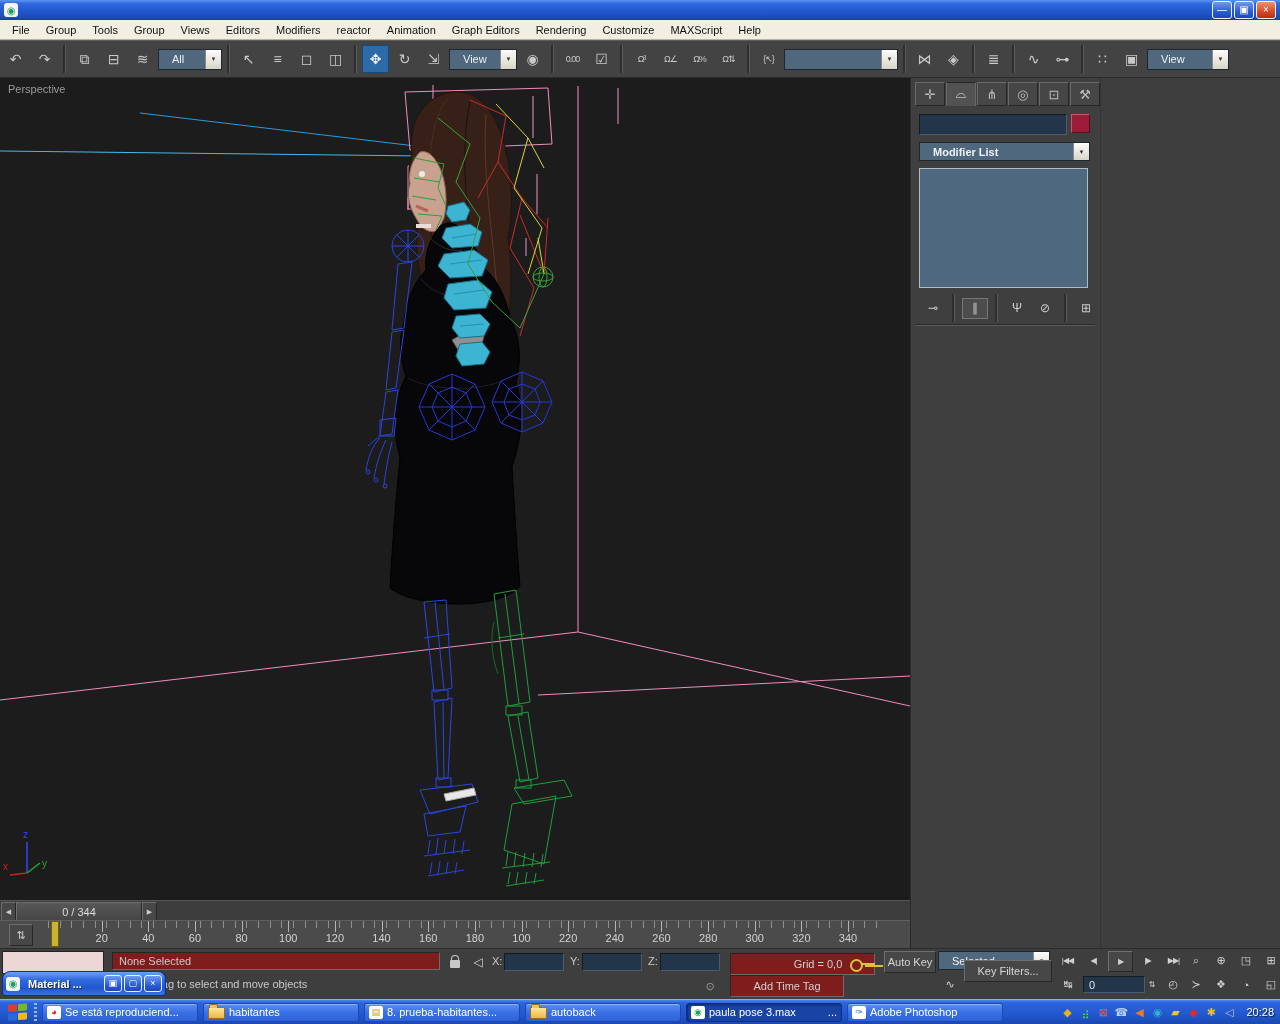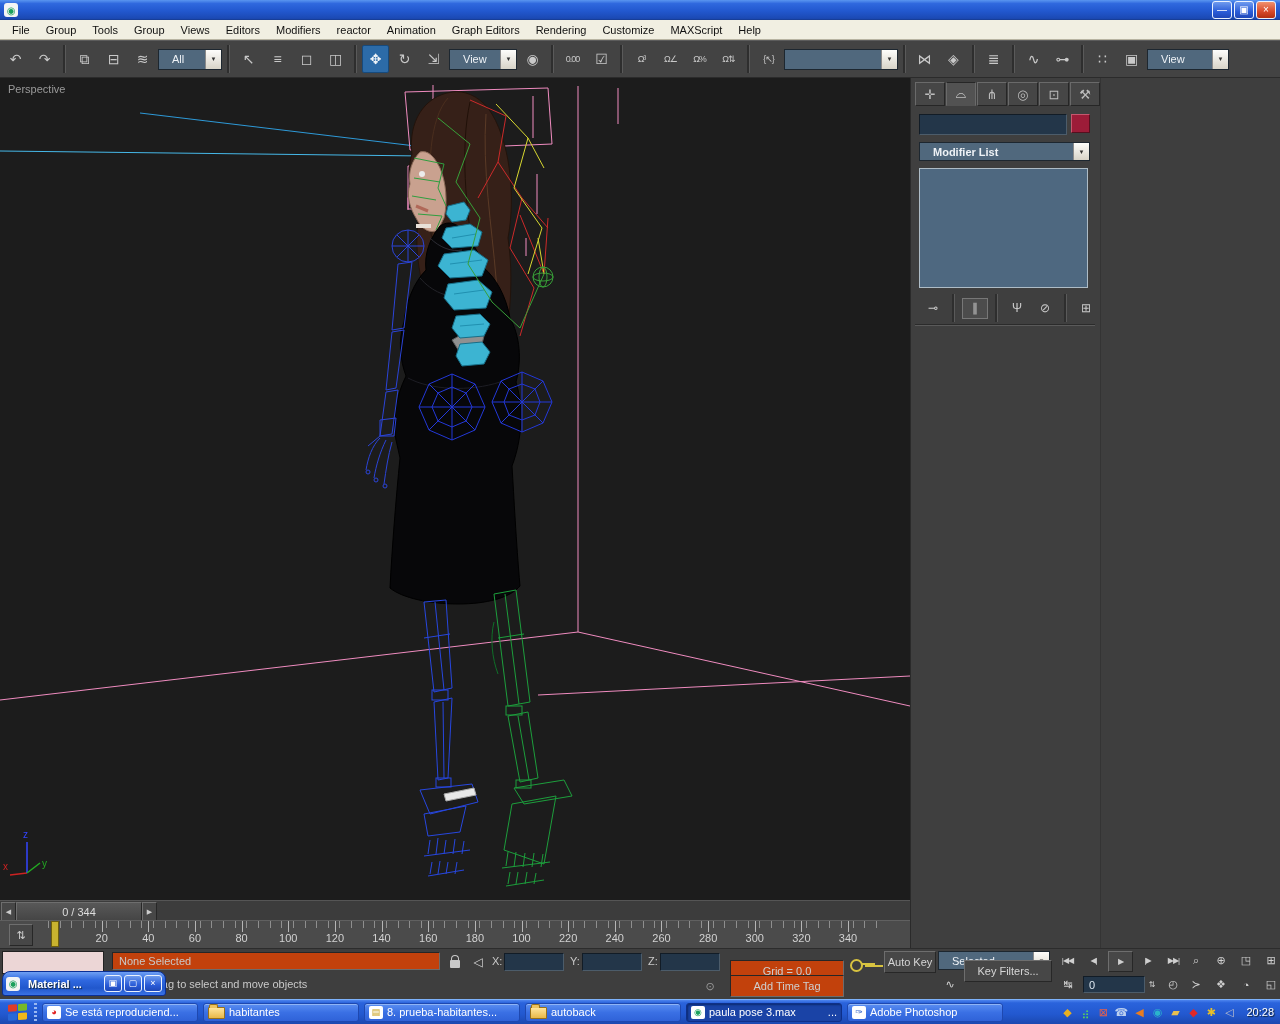--- a/index.html
+++ b/index.html
@@ -46,21 +46,21 @@
   .vplabel{left:8px;top:5px;color:#9a9a9a;font-size:11px;}
 
   
   .cmdpanel{left:910px;top:78px;width:190px;height:870px;background:#3f3f3f;border-left:1px solid #2a2a2a;}
   .void{left:1100px;top:78px;width:180px;height:870px;background:#3e3e3e;border-left:1px solid #343434;}
   .tabsrow{left:4px;top:4px;display:flex;gap:1px;}
   .panel-tab{width:28px;height:22px;display:flex;align-items:center;justify-content:center;
     color:#bdbdbd;font-size:13px;background:#464646;border:1px solid;border-color:#6a6a6a #262626 #262626 #6a6a6a;}
   .panel-tab.active{background:#525252;border-color:#262626 #6a6a6a #525252 #6a6a6a;color:#e8e8e8;}
   .raised{background:#474747;border:1px solid;border-color:#6e6e6e #272727 #272727 #6e6e6e;}
-  .sunken{background:#c2410c;border:1px solid;border-color:#262626 #6c6c6c #6c6c6c #262626;text-align:center;}
+  .sunken{background:#7f1d1d;border:1px solid;border-color:#262626 #6c6c6c #6c6c6c #262626;text-align:center;}
   .navy{background:#233649;border:1px solid;border-color:#121c26 #4c5c6a #4c5c6a #121c26;color:#dce6ee;}
   .stk-btn{width:24px;height:19px;display:inline-flex;align-items:center;justify-content:center;
     color:#c9c9c9;font-size:12px;}
   .stk-btn.active{border:1px solid #777;background:#4c4c4c;}
 
   
   .timeslider{left:0;top:900px;width:910px;height:20px;background:#3c3c3c;border-top:1px solid #555;box-sizing:border-box;}
   .ts-arrow{width:13px;height:17px;top:1px;display:flex;align-items:center;justify-content:center;font-size:7px;color:#ccc;}
   .ts-handle{left:16px;top:1px;width:124px;height:17px;display:flex;align-items:center;justify-content:center;
     color:#ddd;font-size:11px;background:linear-gradient(180deg,#585858,#454545);}
@@ -73,21 +73,21 @@
   .mce-btn{left:9px;top:3px;width:22px;height:20px;display:flex;align-items:center;justify-content:center;color:#ccc;font-size:11px;}
 
   
   .statusbar{left:0;top:948px;width:1280px;height:51px;background:#3e3e3e;border-top:1px solid #2c2c2c;}
   .listener{left:2px;top:2px;width:100px;height:21px;background:#ecd6d6;border:1px solid #222;}
   .statfield{left:112px;top:3px;width:328px;height:18px;display:flex;align-items:center;padding-left:6px;
     color:#c9c9c9;box-sizing:border-box;}
   .prompt{left:152px;top:29px;color:#c9c9c9;}
   .coordlab{color:#c9c9c9;top:6px;}
   .coordfield{top:4px;width:58px;height:16px;}
-  .gridbox{left:730px;top:11px;width:112px;height:20px;display:flex;align-items:center;justify-content:center;color:#cfcfcf;}
+  .gridbox{left:730px;top:4px;width:112px;height:20px;display:flex;align-items:center;justify-content:center;color:#cfcfcf;padding-left:31px;}
   .timetag{left:730px;top:26px;width:112px;height:20px;display:flex;align-items:center;justify-content:center;color:#cfcfcf;}
   .sb-btn{display:flex;align-items:center;justify-content:center;color:#d6d6d6;}
   .pb-btn{width:23px;height:19px;display:inline-flex;align-items:center;justify-content:center;
     color:#cfcfcf;font-size:8px;letter-spacing:-1px;}
   .keyicon{width:26px;height:11px;position:relative;}
   .keyicon::before{content:'';position:absolute;left:0;top:1px;width:9px;height:9px;border:2px solid #d8c340;border-radius:50%;}
   .keyicon::after{content:'';position:absolute;left:11px;top:5px;width:14px;height:2px;background:#d8c340;
     box-shadow:8px 2px 0 -0px #d8c340,4px 2px 0 0 #d8c340;}
   .lockicon{width:10px;height:8px;background:#c9c9c9;position:relative;margin-top:5px;border-radius:1px;}
   .lockicon::before{content:'';position:absolute;left:1px;top:-5px;width:6px;height:5px;border:1.5px solid #c9c9c9;

